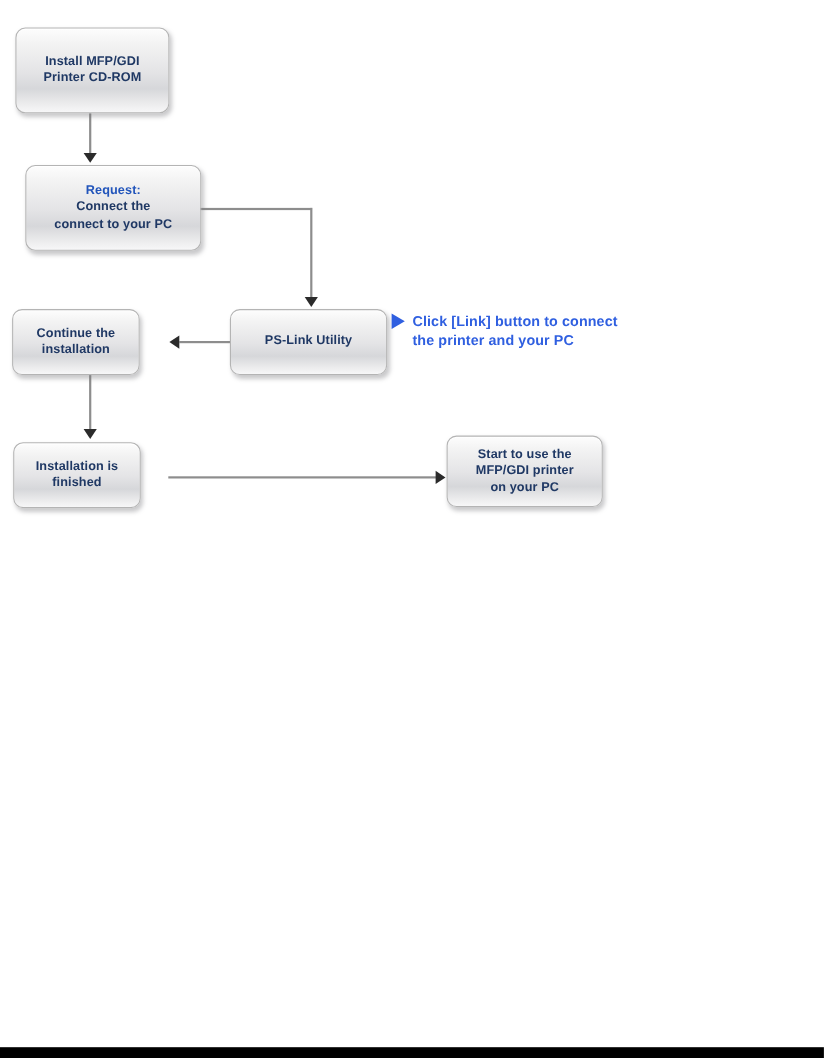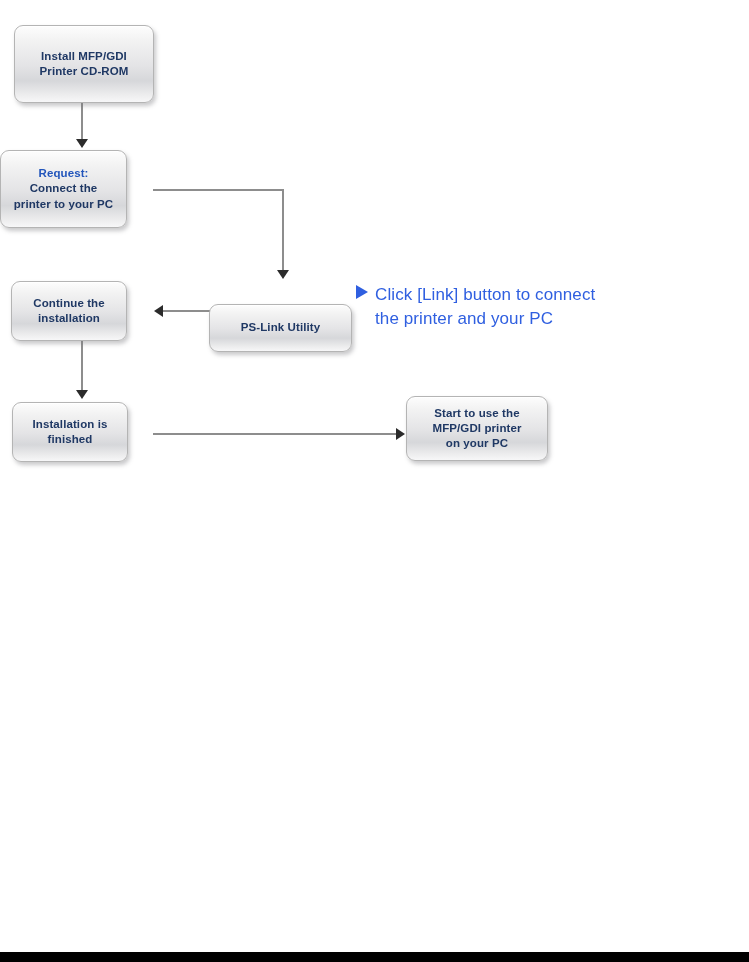--- a/index.html
+++ b/index.html
@@ -101,22 +101,22 @@
   .annotation .bullet {
     width: 0;
     height: 0;
     border-top: 7px solid transparent;
     border-bottom: 7px solid transparent;
     border-left: 12px solid #2f5fe0;
     margin-top: 2px;
     flex: 0 0 auto;
   }
   .annotation .atext {
-    font-size: 17px;
-    font-weight: normal;
+    font-size: 13px;
+    font-weight: bold;
     line-height: 1.42;
     color: #2f5fe0;
     white-space: pre-line;
     letter-spacing: 0.1px;
   }
 
   
   #bottom-bar {
     position: absolute;
     left: 0;
@@ -143,26 +143,26 @@
   <div class="arrow down" style="left:76px; top:390px;"></div>
 
   <div class="line-h" style="left:153px; top:433px; width:245px;"></div>
   <div class="arrow right" style="left:396px; top:428px;"></div>
 
   <div class="node" style="left:14px; top:25px; width:140px; height:78px;">
     <span class="label">Install MFP/GDI
 Printer CD-ROM</span>
   </div>
 
-  <div class="node" style="left:0; top:150px; width:127px; height:78px;">
+  <div class="node" style="left:23px; top:150px; width:160px; height:78px;">
     <span class="label"><span class="hl">Request:</span><br><span>Connect the
-printer to your PC</span></span>
+connect to your PC</span></span>
   </div>
 
-  <div class="node" style="left:209px; top:281px; width:143px; height:48px;margin-top:23px;">
+  <div class="node" style="left:209px; top:281px; width:143px; height:60px;">
     <span class="label">PS-Link Utility</span>
   </div>
 
   <div class="node" style="left:11px; top:281px; width:116px; height:60px;">
     <span class="label">Continue the
 installation</span>
   </div>
 
   <div class="node" style="left:12px; top:402px; width:116px; height:60px;">
     <span class="label">Installation is

